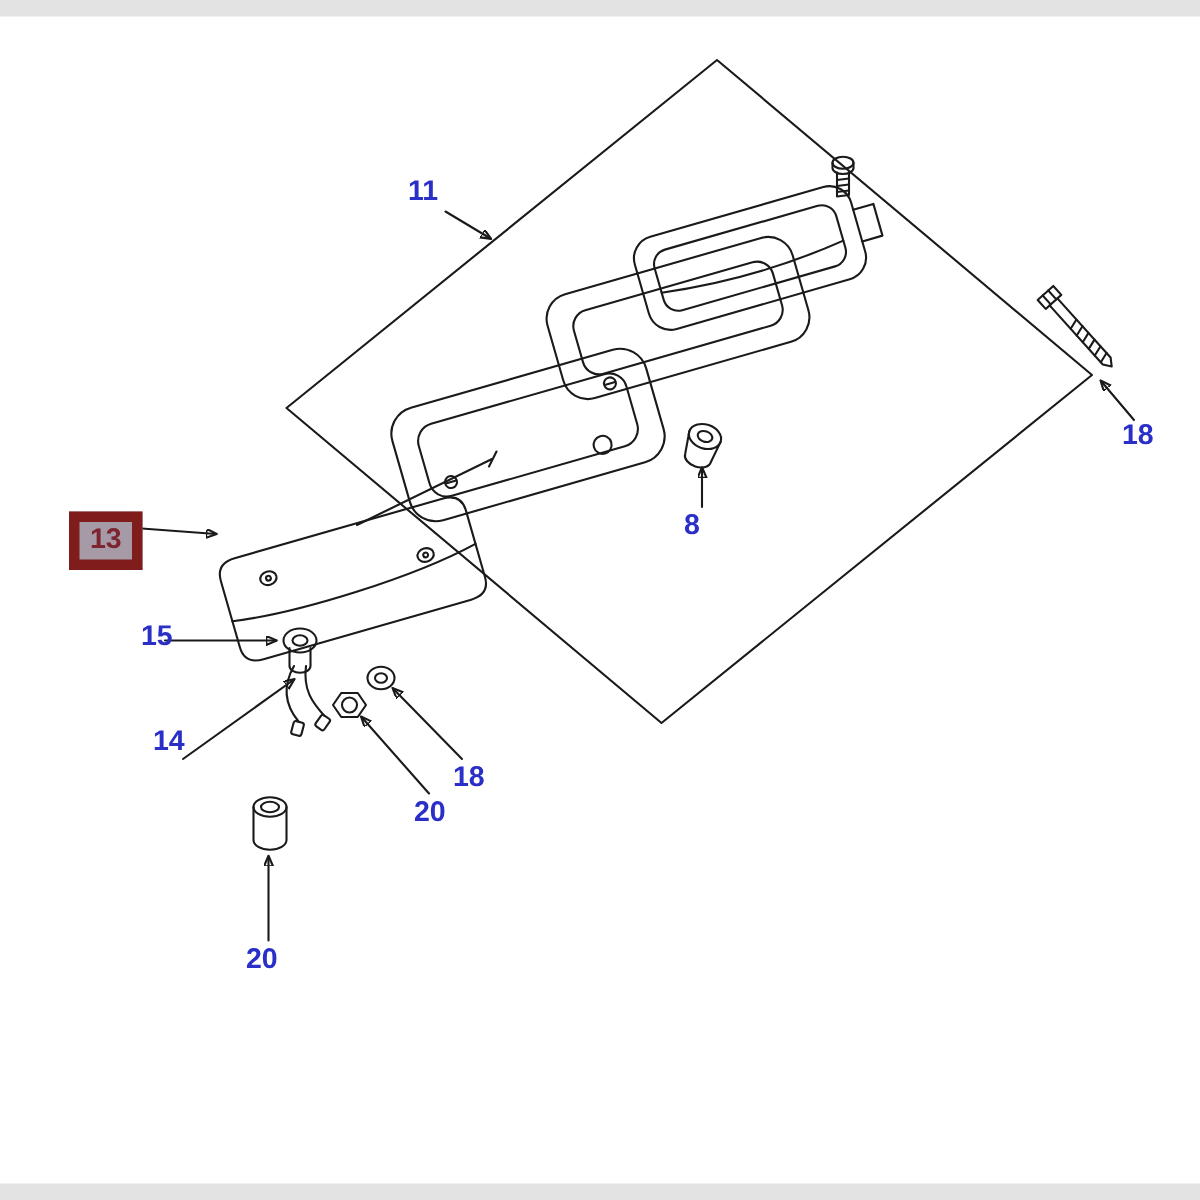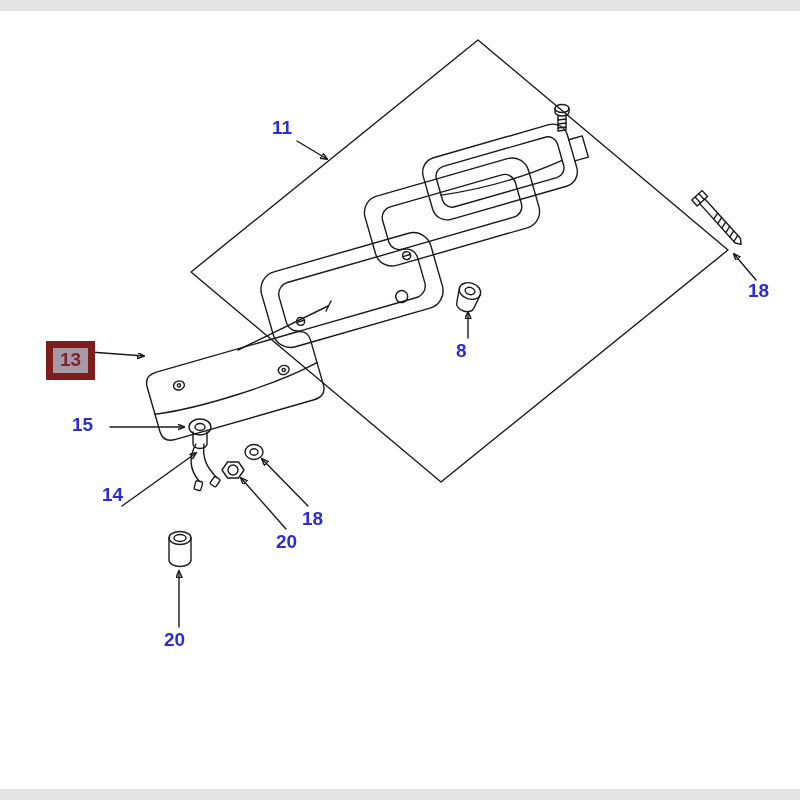--- a/index.html
+++ b/index.html
@@ -133,19 +133,19 @@
       <path d="M308,506 L262,459" marker-end="url(#arw)"></path>
       <path d="M286,529 L241,478" marker-end="url(#arw)"></path>
       <path d="M179,627 L179,571" marker-end="url(#arw)"></path>
     </g>
   </svg>
 
   <div class="callout" style="left:272px;top:118px;">11</div>
   <div class="callout" style="left:456px;top:341px;">8</div>
   <div class="callout hl" style="left:46px;top:341px;">13</div>
   <div class="callout" style="left:102px;top:485px;">14</div>
-  <div class="callout" style="left:72px;top:415px;">15</div>
+  <div class="callout" style="left:94px;top:415px;">15</div>
   <div class="callout" style="left:748px;top:281px;">18</div>
   <div class="callout" style="left:302px;top:509px;">18</div>
   <div class="callout" style="left:276px;top:532px;">20</div>
   <div class="callout" style="left:164px;top:630px;">20</div>
 
 </div>
 
 </body></html>

